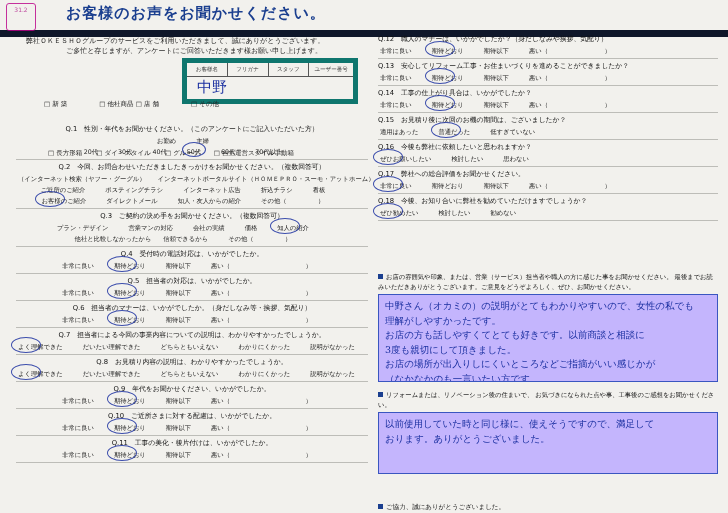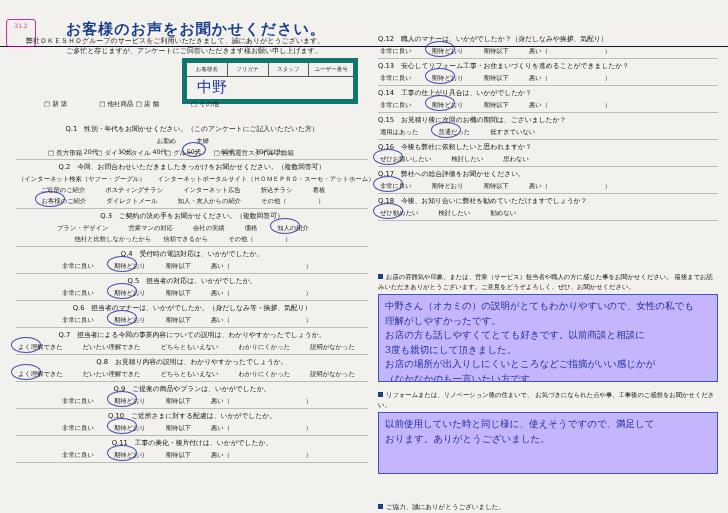--- a/index.html
+++ b/index.html
@@ -9,22 +9,22 @@
     font-family:"DejaVu Sans", sans-serif;
     overflow:hidden;
   }
   .sheet{
     position:relative;
     width:728px;height:513px;
     background:#f2f1ed;
   }
   
   .hdr{
-    position:absolute;left:0;top:16px;width:728px;height:30px;
-    border-bottom:1px solid #0f172a;
+    position:absolute;left:0;top:0;width:728px;height:30px;
+    border-bottom:7px solid #0f172a;
   }
   .stamp{
     position:absolute;left:6px;top:3px;width:28px;height:24px;
     border:1px solid #b08;border-radius:3px;
     color:#b2208c;font-size:6px;line-height:8px;text-align:center;
     padding-top:2px;opacity:.8;
   }
   .hdr-title{
     position:absolute;left:66px;top:4px;
     font-size:15px;font-weight:bold;color:#1b3f8f;
@@ -177,21 +177,21 @@
         <div class="q-title">Q.7　担当者による今回の事業内容についての説明は、わかりやすかったでしょうか。</div>
         <div class="opts"><span class="opt">よく理解できた<span class="circ"></span></span><span class="opt">だいたい理解できた</span><span class="opt">どちらともいえない</span><span class="opt">わかりにくかった</span><span class="opt">説明がなかった</span></div>
         <div class="sep"></div>
       </div>
       <div class="q">
         <div class="q-title">Q.8　お見積り内容の説明は、わかりやすかったでしょうか。</div>
         <div class="opts"><span class="opt">よく理解できた<span class="circ"></span></span><span class="opt">だいたい理解できた</span><span class="opt">どちらともいえない</span><span class="opt">わかりにくかった</span><span class="opt">説明がなかった</span></div>
         <div class="sep"></div>
       </div>
       <div class="q">
-        <div class="q-title">Q.9　ご提案の商品やプランは、いかがでしたか。</div>
+        <div class="q-title">Q.9　年代をお聞かせください、いかがでしたか。</div>
         <div class="opts"><span class="opt">非常に良い</span><span class="opt">期待どおり<span class="circ"></span></span><span class="opt">期待以下</span><span class="optw">悪い（　　　　　　　　　　　　）</span></div>
         <div class="sep"></div>
       </div>
       <div class="q">
         <div class="q-title">Q.10　ご近所さまに対する配慮は、いかがでしたか。</div>
         <div class="opts"><span class="opt">非常に良い</span><span class="opt">期待どおり<span class="circ"></span></span><span class="opt">期待以下</span><span class="optw">悪い（　　　　　　　　　　　　）</span></div>
         <div class="sep"></div>
       </div>
       <div class="q">
         <div class="q-title">Q.11　工事の美化・後片付けは、いかがでしたか。</div>

